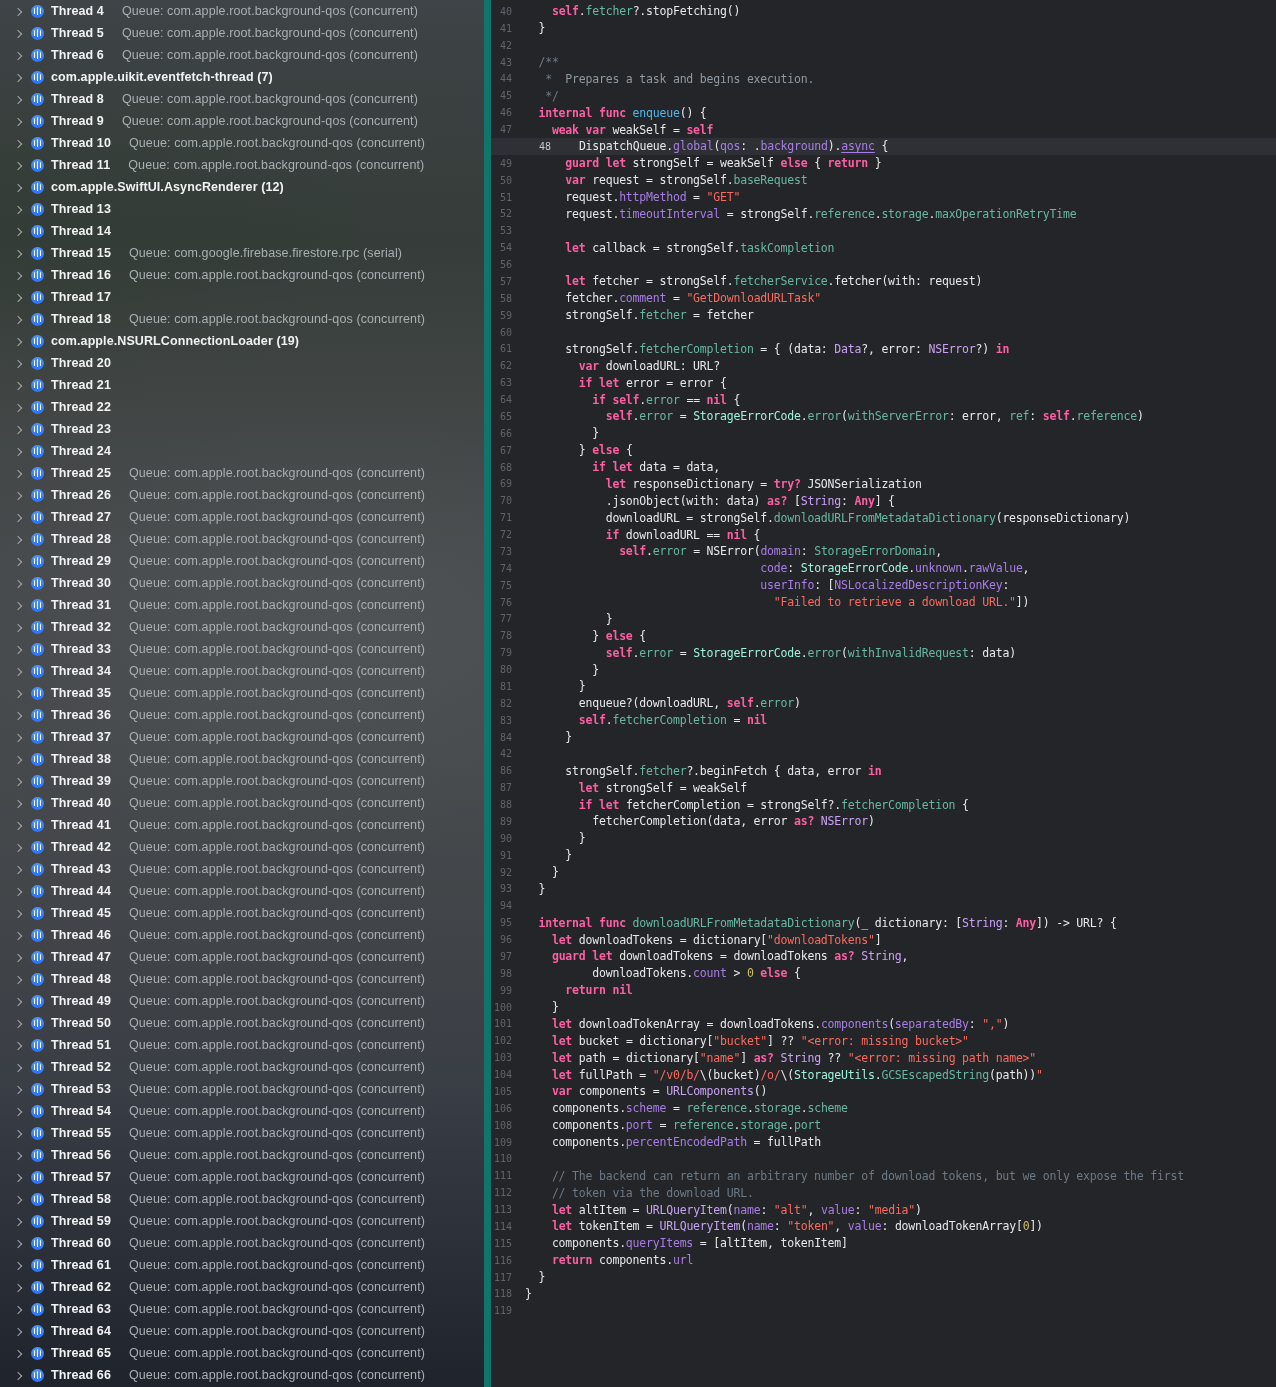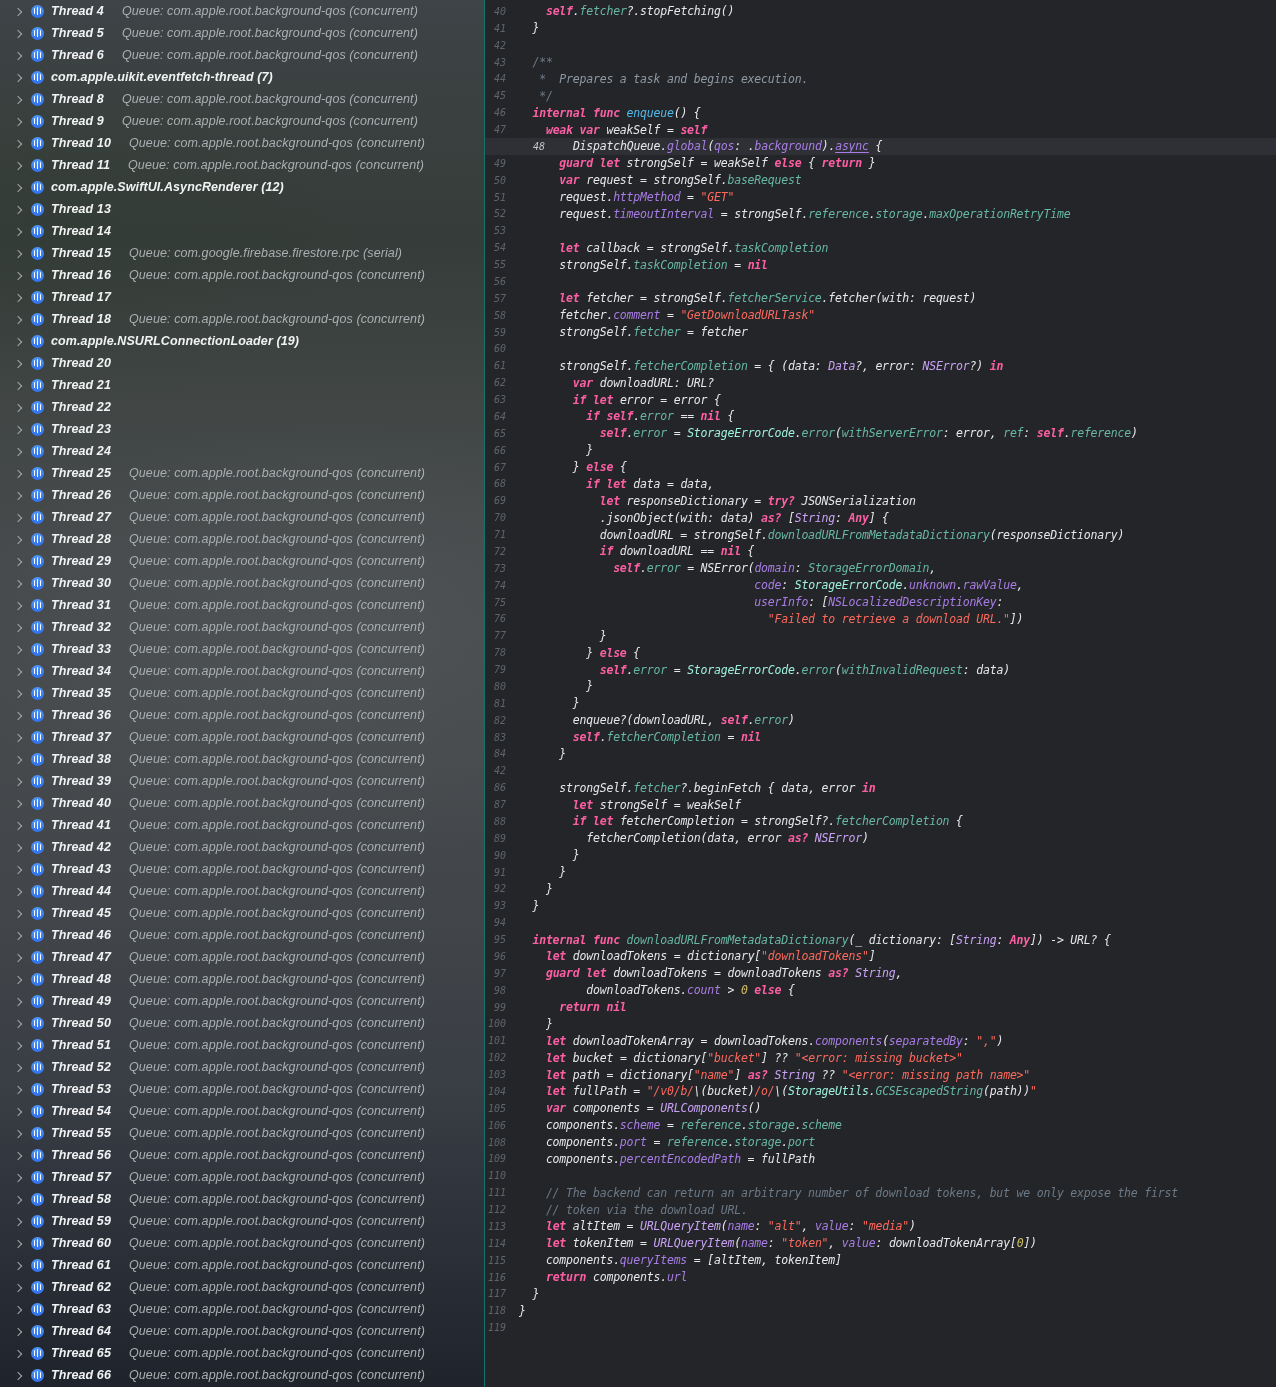--- a/index.html
+++ b/index.html
@@ -1,17 +1,17 @@
 <!DOCTYPE html>
 <html><head>
 <meta charset="utf-8">
 <style>
   * { margin:0; padding:0; box-sizing:border-box; }
   html,body { width:1276px; height:1387px; overflow:hidden; background:#242529; }
-  .app { display:flex; width:1276px; height:1387px; font-family:"Liberation Sans", sans-serif;font-style:italic; }
+  .app { display:flex; width:1276px; height:1387px; font-family:"Liberation Sans", sans-serif; }
 
   
   .sidebar {
     width:484px; height:100%; flex:none; overflow:hidden;
     background:
       radial-gradient(ellipse 420px 260px at 15% 16%, rgba(46,60,48,0.35), rgba(0,0,0,0) 70%),
       radial-gradient(ellipse 520px 300px at 70% 46%, rgba(120,124,122,0.18), rgba(0,0,0,0) 75%),
       linear-gradient(180deg,#3E4447 0px,#3A403F 120px,#353C39 240px,#414645 400px,
                       #474A4C 560px,#46494C 760px,#414549 930px,#3A3E45 1080px,
                       #2C313A 1230px,#1F242C 1387px);
@@ -22,21 +22,21 @@
     border-right:1.6px solid #A3A8AB; border-top:1.6px solid #A3A8AB; transform:rotate(45deg); }
   .ticon { width:13px; height:13px; flex:none; margin-right:7px; border-radius:50%;
     background:linear-gradient(180deg,#4E96F8,#2F72F0); display:flex; align-items:center;
     justify-content:center; gap:1.5px; }
   .ticon i { display:block; width:1.6px; border-radius:1px; background:#fff; height:5.5px; }
   .ticon i:nth-child(2) { height:7.5px; }
   .tlabel { font-size:12.5px; font-weight:700; color:#F1F2F3; letter-spacing:0.1px; }
   .tqueue { font-size:12.5px; font-weight:400; color:#A9AFB2; margin-left:18px; letter-spacing:0.1px; }
 
   
-  .editor { flex:1; height:100%; background:#242529; border-left:1px solid #0f766e;
+  .editor { flex:1; height:100%; background:#242529; border-left:7px solid #0f766e;
     padding-top:3px; overflow:hidden; }
   .cl { display:flex; height:16.88px; align-items:center; white-space:pre; }
   .cl.hl { background:#2E3036; }
   .ln { width:34px; flex:none; text-align:right; padding-right:13px;
     font-family:"DejaVu Sans Mono", monospace; font-size:10px; color:#5F646B; }
   .cl.hl .ln { color:#C3C5CA;padding-left:48px; }
   .ct { font-family:"DejaVu Sans Mono", monospace; font-size:11.5px; font-weight:400;
     color:#E7E8EA; letter-spacing:-0.2px; }
   .ct span { white-space:pre; }
   .tk-w { color:#E7E8EA; }
@@ -686,21 +686,20 @@
       <div class="cl"><span class="ln">45</span><span class="ct"><span class="tk-c">   */</span></span></div>
       <div class="cl"><span class="ln">46</span><span class="ct"><span class="tk-w">  </span><span class="tk-k">internal func </span><span class="tk-d">enqueue</span><span class="tk-w">() {</span></span></div>
       <div class="cl"><span class="ln">47</span><span class="ct"><span class="tk-w">    </span><span class="tk-k">weak var </span><span class="tk-w">weakSelf = </span><span class="tk-k">self</span></span></div>
       <div class="cl hl"><span class="ln">48</span><span class="ct"><span class="tk-w">    DispatchQueue.</span><span class="tk-p">global</span><span class="tk-w">(</span><span class="tk-p">qos</span><span class="tk-w">: .</span><span class="tk-p">background</span><span class="tk-w">).</span><span class="tk-u">async</span><span class="tk-w"> {</span></span></div>
       <div class="cl"><span class="ln">49</span><span class="ct"><span class="tk-w">      </span><span class="tk-k">guard let </span><span class="tk-w">strongSelf = weakSelf </span><span class="tk-k">else</span><span class="tk-w"> { </span><span class="tk-k">return</span><span class="tk-w"> }</span></span></div>
       <div class="cl"><span class="ln">50</span><span class="ct"><span class="tk-w">      </span><span class="tk-k">var </span><span class="tk-w">request = strongSelf.</span><span class="tk-m">baseRequest</span></span></div>
       <div class="cl"><span class="ln">51</span><span class="ct"><span class="tk-w">      request.</span><span class="tk-p">httpMethod</span><span class="tk-w"> = </span><span class="tk-s">"GET"</span></span></div>
       <div class="cl"><span class="ln">52</span><span class="ct"><span class="tk-w">      request.</span><span class="tk-p">timeoutInterval</span><span class="tk-w"> = strongSelf.</span><span class="tk-m">reference</span><span class="tk-w">.</span><span class="tk-m">storage</span><span class="tk-w">.</span><span class="tk-m">maxOperationRetryTime</span></span></div>
       <div class="cl"><span class="ln">53</span><span class="ct"></span></div>
       <div class="cl"><span class="ln">54</span><span class="ct"><span class="tk-w">      </span><span class="tk-k">let </span><span class="tk-w">callback = strongSelf.</span><span class="tk-m">taskCompletion</span></span></div>
-      <div class="cl"><span class="ln">55</span><span class="ct"><span class="tk-w">      strongSelf.</span><span class="tk-m">taskCompletion</span><span class="tk-w"> = </span><span class="tk-k">nil</span></span></div>
       <div class="cl"><span class="ln">56</span><span class="ct"></span></div>
       <div class="cl"><span class="ln">57</span><span class="ct"><span class="tk-w">      </span><span class="tk-k">let </span><span class="tk-w">fetcher = strongSelf.</span><span class="tk-m">fetcherService</span><span class="tk-w">.fetcher(with: request)</span></span></div>
       <div class="cl"><span class="ln">58</span><span class="ct"><span class="tk-w">      fetcher.</span><span class="tk-p">comment</span><span class="tk-w"> = </span><span class="tk-s">"GetDownloadURLTask"</span></span></div>
       <div class="cl"><span class="ln">59</span><span class="ct"><span class="tk-w">      strongSelf.</span><span class="tk-m">fetcher</span><span class="tk-w"> = fetcher</span></span></div>
       <div class="cl"><span class="ln">60</span><span class="ct"></span></div>
       <div class="cl"><span class="ln">61</span><span class="ct"><span class="tk-w">      strongSelf.</span><span class="tk-m">fetcherCompletion</span><span class="tk-w"> = { (data: </span><span class="tk-y">Data</span><span class="tk-w">?, error: </span><span class="tk-y">NSError</span><span class="tk-w">?) </span><span class="tk-k">in</span></span></div>
       <div class="cl"><span class="ln">62</span><span class="ct"><span class="tk-w">        </span><span class="tk-k">var </span><span class="tk-w">downloadURL: URL?</span></span></div>
       <div class="cl"><span class="ln">63</span><span class="ct"><span class="tk-w">        </span><span class="tk-k">if let </span><span class="tk-w">error = error {</span></span></div>
       <div class="cl"><span class="ln">64</span><span class="ct"><span class="tk-w">          </span><span class="tk-k">if self</span><span class="tk-w">.</span><span class="tk-m">error</span><span class="tk-w"> == </span><span class="tk-k">nil</span><span class="tk-w"> {</span></span></div>
       <div class="cl"><span class="ln">65</span><span class="ct"><span class="tk-w">            </span><span class="tk-k">self</span><span class="tk-w">.</span><span class="tk-m">error</span><span class="tk-w"> = </span><span class="tk-t">StorageErrorCode</span><span class="tk-w">.</span><span class="tk-m">error</span><span class="tk-w">(</span><span class="tk-m">withServerError</span><span class="tk-w">: error, </span><span class="tk-m">ref</span><span class="tk-w">: </span><span class="tk-k">self</span><span class="tk-w">.</span><span class="tk-m">reference</span><span class="tk-w">)</span></span></div>

